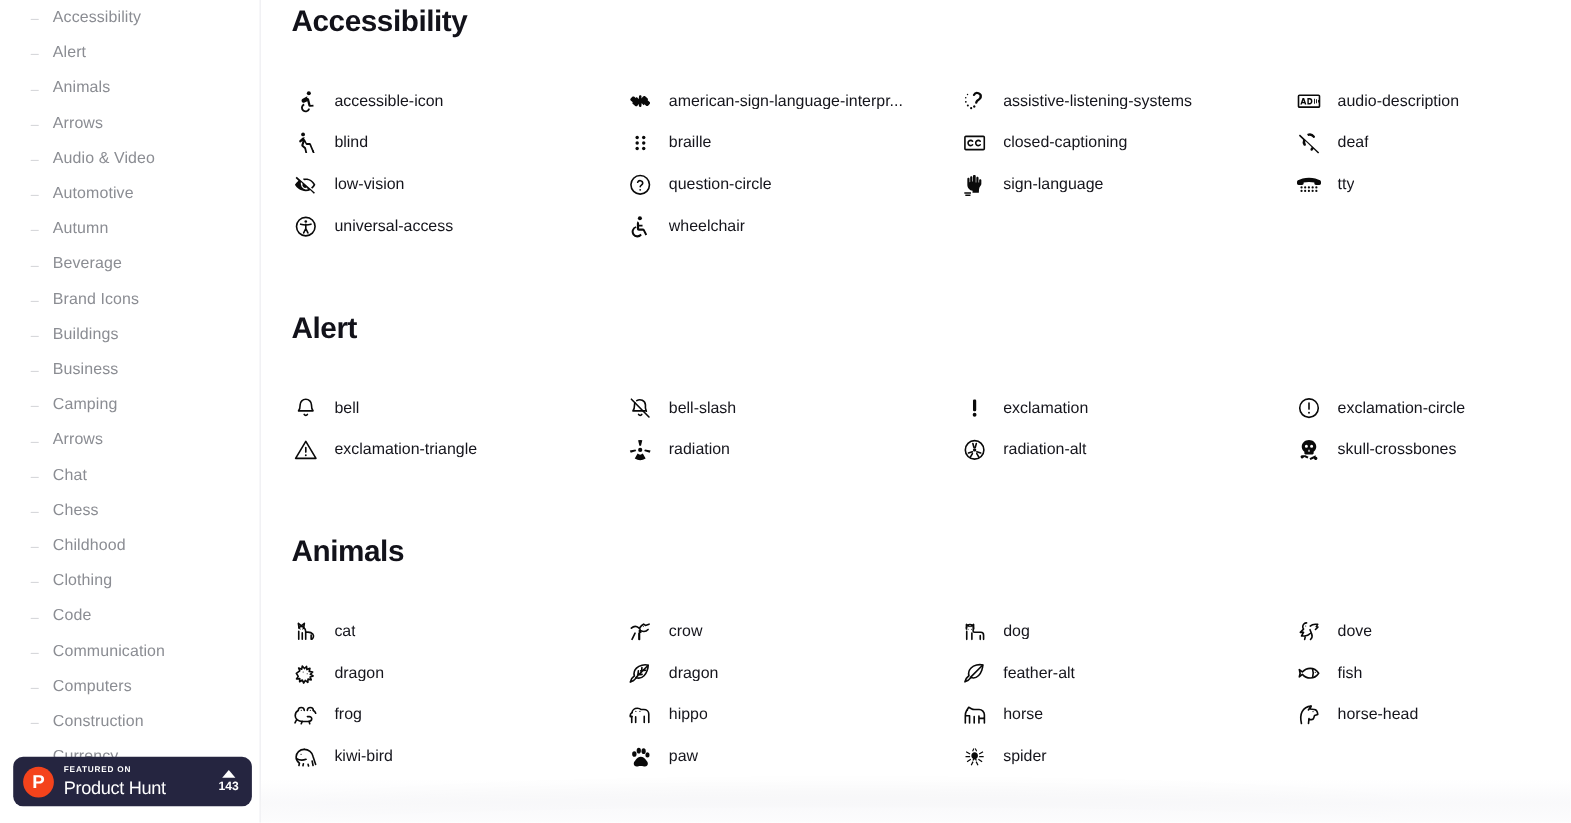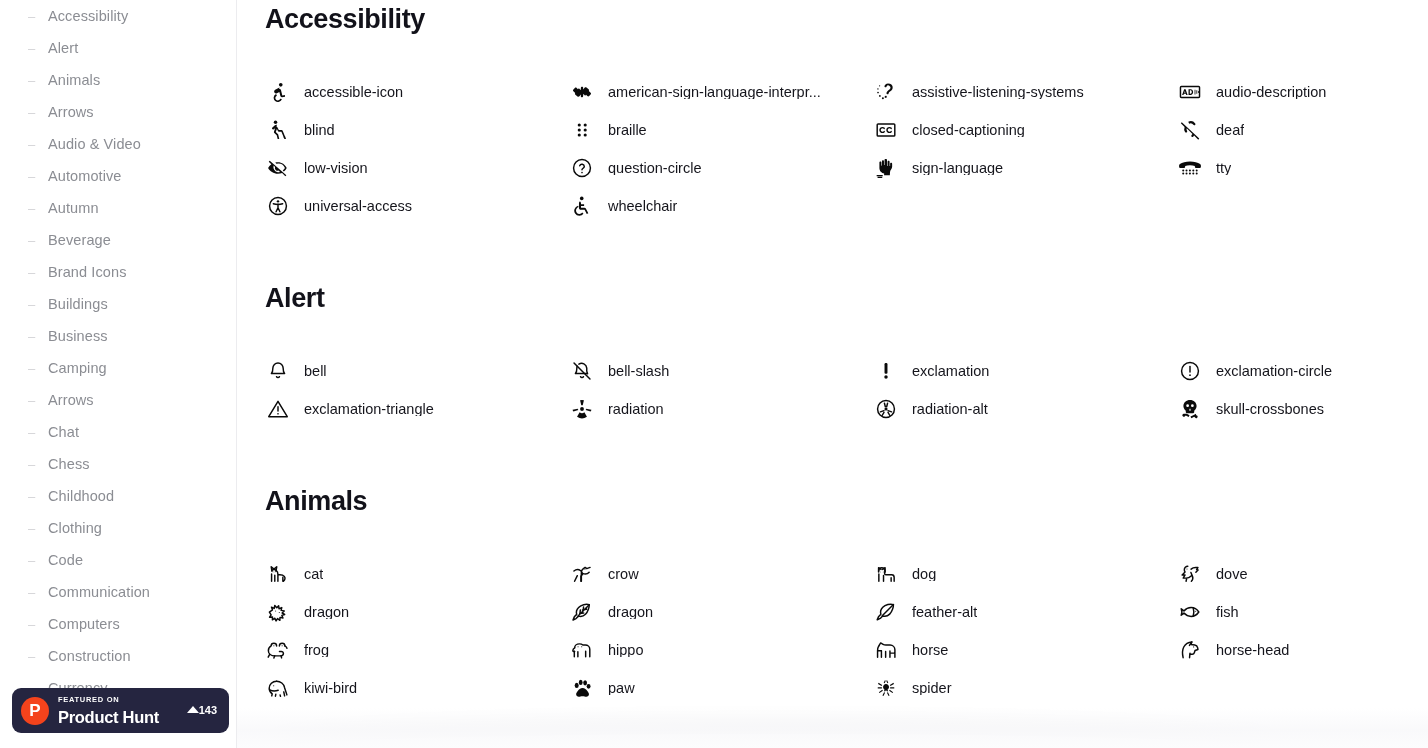--- a/index.html
+++ b/index.html
@@ -80,27 +80,27 @@
     color: #ffffff;
     font-size: 7.5px;
     font-weight: bold;
     letter-spacing: 0.7px;
     line-height: 1;
     margin-bottom: 6px;
   }
   #ph-name {
     color: #ffffff;
     font-size: 16.5px;
-    font-weight: bold;
+    font-weight: normal;
     line-height: 1;
     letter-spacing: -0.3px;
   }
   #ph-vote {
     display: flex;
-    flex-direction: row;
+    flex-direction: column;
     align-items: center;
     justify-content: center;
     flex: 0 0 auto;
     padding-right: 2px;
   }
   #ph-vote-arrow {
     width: 0; height: 0;
     border-left: 6px solid transparent;
     border-right: 6px solid transparent;
     border-bottom: 7px solid #ffffff;

